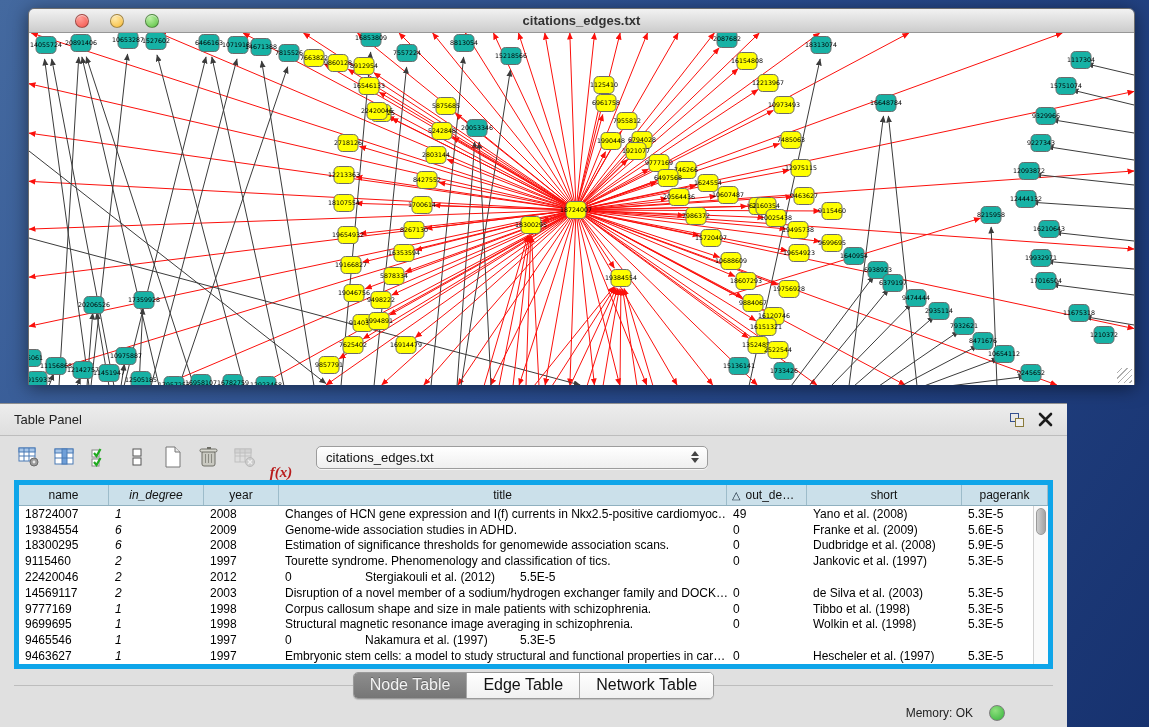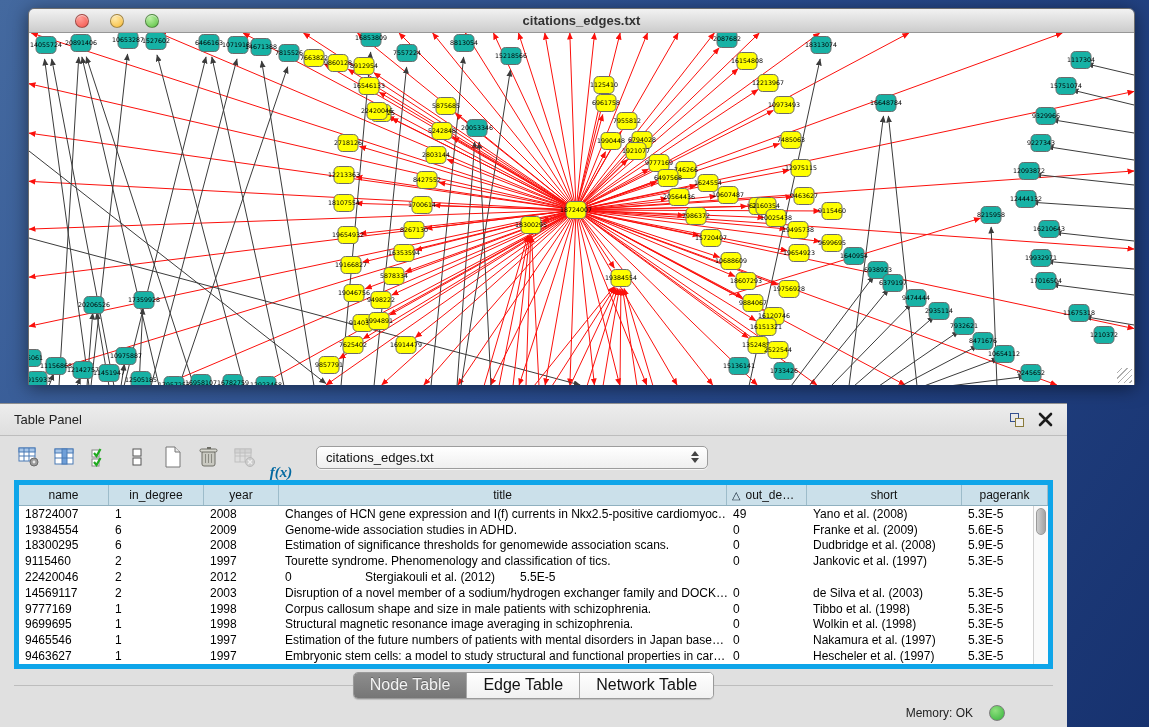--- a/index.html
+++ b/index.html
@@ -34,40 +34,40 @@
   .panel-title { font-size:13px; color:#222; }
   .panel-actions { margin-left:auto; display:flex; align-items:center; gap:14px; }
   .float-btn { position:relative; width:14px; height:14px; display:inline-block; }
   .float-btn .sq1 { position:absolute; left:0; top:0; width:9px; height:9px; border:1px solid #35508f; }
   .float-btn .sq2 { position:absolute; right:0; bottom:0; width:9px; height:9px; border:1px solid #8a7a3a; background:#eee; }
   .close-btn { width:15px; height:15px; display:inline-block; }
 
   .toolbar { height:42px; display:flex; align-items:center; padding-left:16px; gap:10px; }
   .tbtn { width:26px; height:26px; display:flex; align-items:center; justify-content:center;
     background:transparent; border:none; }
-  .fx { font-family:"Liberation Serif", serif; font-style:italic; font-weight:bold; font-size:15px; color:#0369a1;margin-top:31px; }
+  .fx { font-family:"Liberation Serif", serif; font-style:italic; font-weight:bold; font-size:15px; color:#b91c1c;margin-top:31px; }
   .combo { margin-left:12px; width:392px; height:23px; background:linear-gradient(#ffffff,#efefef);
     border:1px solid #9c9c9c; border-radius:5px; display:flex; align-items:center;
     padding:0 6px 0 9px; box-shadow:0 1px 0 rgba(255,255,255,.7); }
   .combo span.val { font-size:13px; color:#111; flex:1; }
   .combo-arrows { display:flex; flex-direction:column; gap:2px; padding-right:2px; }
   .combo-arrows i { display:block; width:0; height:0; border-left:4px solid transparent; border-right:4px solid transparent; }
   .combo-arrows .up { border-bottom:5px solid #444; }
   .combo-arrows .dn { border-top:5px solid #444; }
 
   .table-box { position:relative; margin:2px 14px 0 14px; height:189px;
     border:5px solid #0ea5e9; background:#fff; display:flex; flex-direction:column; }
   .thead { display:flex; height:21px; background:#cbe0ea; border-bottom:1px solid #8fb0bf; flex:none; }
   .th { display:flex; align-items:center; justify-content:center; font-size:12px; color:#111;
     border-right:1px solid #9dbcca; overflow:hidden; white-space:nowrap; }
   .th .sort { margin-right:5px; font-size:11px; color:#123; }
   .tbody { flex:1; display:flex; flex-direction:column; overflow:hidden; }
   .tr { display:flex; flex:1; align-items:center; }
   .td { font-size:12px; color:#000; padding-left:6px; white-space:nowrap; overflow:hidden; }
-  .c0{width:90px;} .c1{width:95px;} .c2{width:75px;} .c3{flex:1;} .c4{width:80px;} .c5{width:155px;} .c6{width:86px;}
+  .c0{width:90px;} .c1{width:95px;font-style:italic;} .c2{width:75px;} .c3{flex:1;} .c4{width:80px;} .c5{width:155px;} .c6{width:86px;}
   .vscroll { position:absolute; right:0; top:21px; bottom:0; width:15px;
     background:#fafafa; border-left:1px solid #d2d2d2; }
   .thumb { margin:2px; height:27px; border-radius:6px;
     background:linear-gradient(90deg,#cfcfcf,#a3a3a3); border:1px solid #9a9a9a; }
 
   .tabs-row { position:relative; height:28px; margin-top:3px; }
   .tabs-row::before { content:""; position:absolute; left:14px; right:14px; top:13px; border-top:1px solid #bdbdbd; }
   .segmented { position:relative; margin:2px auto 0; display:flex; width:max-content;
     border:1px solid #9a9a9a; border-radius:5px; overflow:hidden; background:#fff;
     box-shadow:0 1px 1px rgba(0,0,0,.15); }
@@ -929,21 +929,20 @@
             <div class="td c2">1998</div>
             <div class="td c3">Structural magnetic resonance image averaging in schizophrenia.</div>
             <div class="td c4">0</div>
             <div class="td c5">Wolkin et al. (1998)</div>
             <div class="td c6">5.3E-5</div>
           </div>
           <div class="tr">
             <div class="td c0">9465546</div>
             <div class="td c1">1</div>
             <div class="td c2">1997</div>
-            <div class="td c3">Estimation of the future numbers of patients with mental disorders in Japan base…</div>
             <div class="td c4">0</div>
             <div class="td c5">Nakamura et al. (1997)</div>
             <div class="td c6">5.3E-5</div>
           </div>
           <div class="tr">
             <div class="td c0">9463627</div>
             <div class="td c1">1</div>
             <div class="td c2">1997</div>
             <div class="td c3">Embryonic stem cells: a model to study structural and functional properties in car…</div>
             <div class="td c4">0</div>

